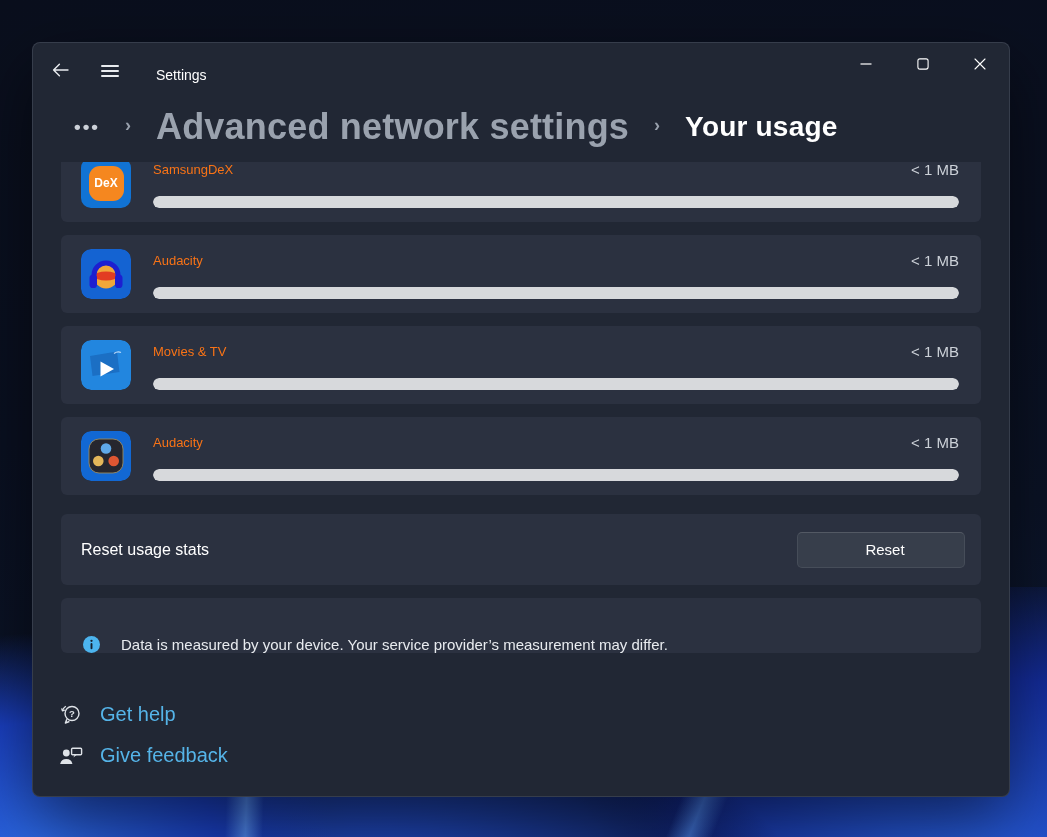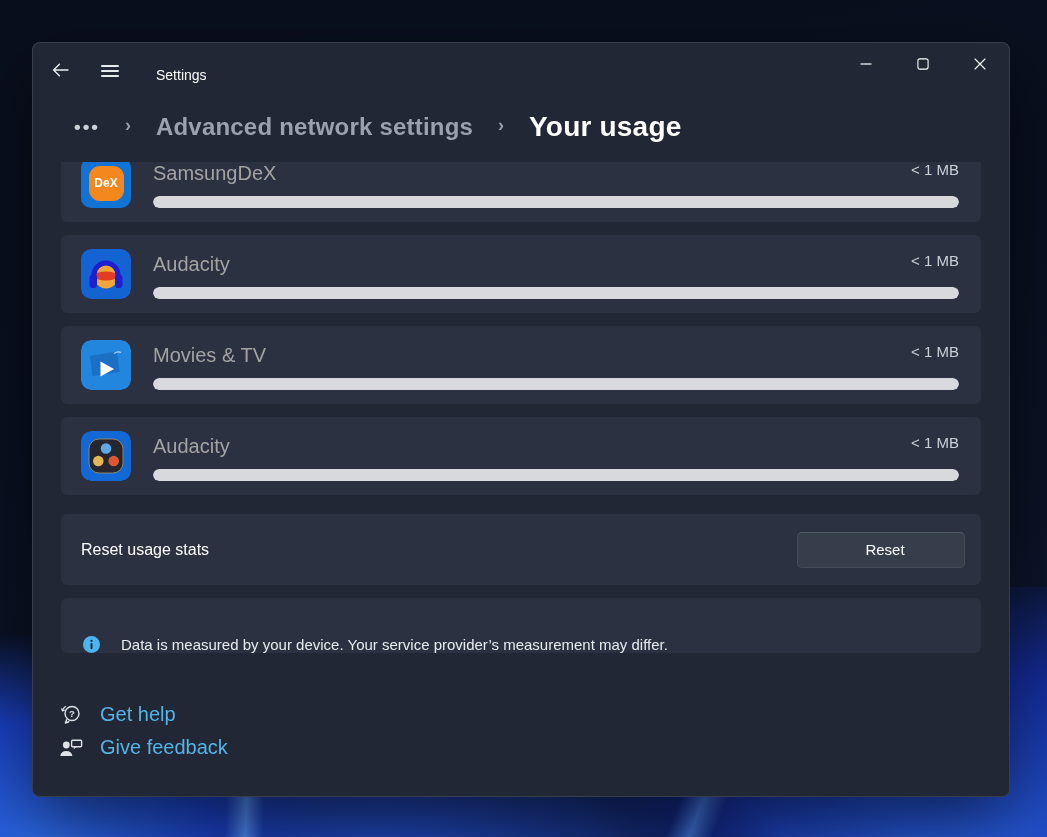--- a/index.html
+++ b/index.html
@@ -37,34 +37,34 @@
     font-size:14px; color:#ffffff; }
   .win-controls { position:absolute; top:1px; right:1px; display:flex; height:42px; }
   .win-btn { width:57px; height:42px; display:flex; align-items:center; justify-content:center;
     background:transparent; border:none; cursor:default; }
 
   
   .breadcrumb { position:absolute; top:62px; left:41px; height:44px;
     display:flex; align-items:center; gap:25px; white-space:nowrap; }
   .bc-dots { color:#ccd1d8; font-size:19px; font-weight:700; letter-spacing:2px; cursor:default; }
   .bc-sep { color:#98a0ac; font-size:18px; font-weight:600; padding-bottom:3px; }
-  .bc-parent { color:#9aa2ae; font-size:24px; font-weight:600; letter-spacing:.2px; cursor:default; }
+  .bc-parent { color:#9aa2ae; font-size:36px; font-weight:600; letter-spacing:.2px; cursor:default; }
   .bc-current { color:#ffffff; font-size:28px; font-weight:600; letter-spacing:.2px; }
 
   
   .content { position:absolute; top:119px; left:0; right:0; bottom:2px; overflow:hidden; }
   .card { margin:0 28px; background:#2b3140; border-radius:6px; position:relative; }
   .app-row { height:78px; margin-bottom:13px; }
   .app-row.first { margin-top:-18px; }
   .app-icon { position:absolute; left:20px; top:14px; width:50px; height:50px; border-radius:10px; overflow:hidden; }
   .dex-outer { background:#1173d4; display:flex; align-items:center; justify-content:center; }
   .dex-inner { width:35px; height:35px; background:#f5871f; border-radius:11px;
     display:flex; align-items:center; justify-content:center; }
   .dex-inner span { color:#ffffff; font-size:12px; font-weight:700; }
-  .app-name { position:absolute; left:92px; top:18px; font-size:20px; color:#a3a3a3; }
+  .app-name { position:absolute; left:92px; top:18px; font-size:13px; color:#f97316; }
   .app-usage { position:absolute; right:22px; top:17px; font-size:15px; color:#ccd1d8; }
   .bar-track { position:absolute; left:92px; right:22px; top:52px; height:12px;
     border-radius:6px; background:rgba(255,255,255,.05); overflow:hidden; }
   .bar-fill { height:100%; border-radius:6px; background:#d7d9dc; }
 
   
   .reset-card { height:71px; margin-top:19px; margin-bottom:13px; }
   .reset-label { position:absolute; left:20px; top:50%; transform:translateY(-50%);
     font-size:16px; color:#ffffff; }
   .reset-btn { position:absolute; right:16px; top:50%; transform:translateY(-50%);
@@ -73,21 +73,21 @@
     border-radius:5px; cursor:default;padding-left:8px; }
 
   
   .info-bar { height:55px; display:flex; align-items:flex-end; }
   .info-icon { margin-left:22px; flex:none; width:17px; height:17px; }
   .info-text { margin-left:21px; font-size:15px; color:#e8ebef; }
 
   
   .footer { margin:47px 28px 0 26px; }
   .link-row { display:flex; align-items:center; gap:17px; height:28px; cursor:default; }
-  .link-row + .link-row { margin-top:5px; }
+  .link-row + .link-row { margin-top:13px; }
   .link-icon { width:24px; height:24px; flex:none; }
   .link-label { color:#55b4e8; font-size:20px; }
 </style>
 </head>
 <body>
 
 <div class="desktop">
   <div class="bloom"></div>
   <div class="streak1"></div>
   <div class="streak2"></div>

